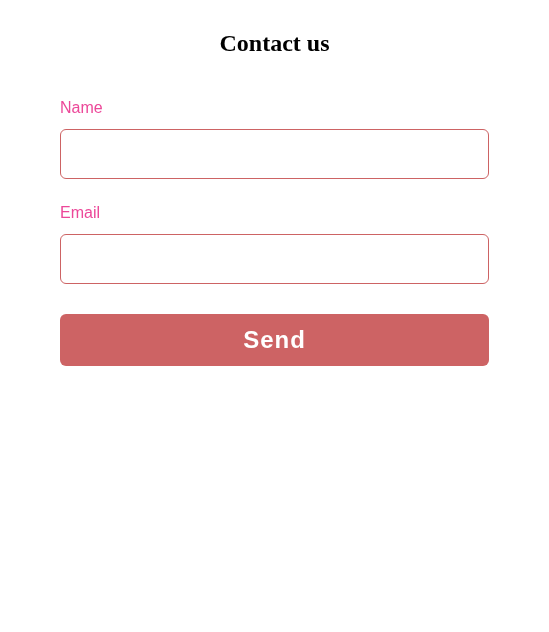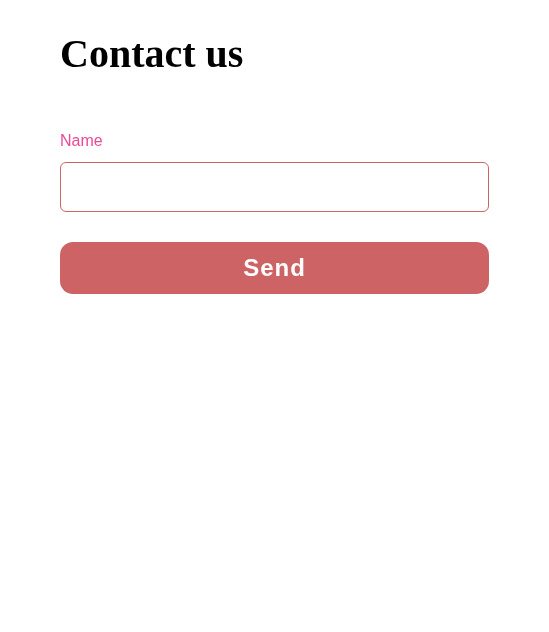--- a/index.html
+++ b/index.html
@@ -8,23 +8,24 @@
       padding: 0;
     }
     body {
       font-family: Georgia, 'Times New Roman', serif;
       background: #ffffff;
       width: 549px;
       height: 632px;
       padding: 30px 60px;
     }
     .page-title {
-      font-size: 40px;
+      text-align: center;
+      font-size: 24px;
       font-weight: bold;
-      margin-bottom: 55px;
+      margin-bottom: 42px;
       color: #000;
     }
     .form-group {
       margin-bottom: 25px;
     }
     .form-label {
       display: block;
       font-size: 16px;
       color: #ec4899;
       margin-bottom: 12px;
@@ -52,36 +53,40 @@
       outline: none;
       resize: vertical;
       background: #fff;
     }
     .submit-button {
       width: 100%;
       height: 52px;
       background: #cd6364;
       color: #ffffff;
       border: none;
-      border-radius: 13px;
+      border-radius: 6px;
       font-size: 24px;
       font-weight: bold;
       font-family: Arial, Helvetica, sans-serif;
       letter-spacing: 1px;
       cursor: pointer;
       margin-top: 5px;
     }
   </style>
 </head>
 <body>
 
 <h1 class="page-title">Contact us</h1>
 
 <form>
   <div class="form-group">
     <label class="form-label">Name</label>
     <input type="text" class="form-input" value="" style="">
   </div>
 
+  <div class="form-group">
+    <label class="form-label">Email</label>
+    <input type="email" class="form-input" value="" style="">
+  </div>
 
 
   <button type="submit" class="submit-button">Send</button>
 </form>
 
 </body></html>

